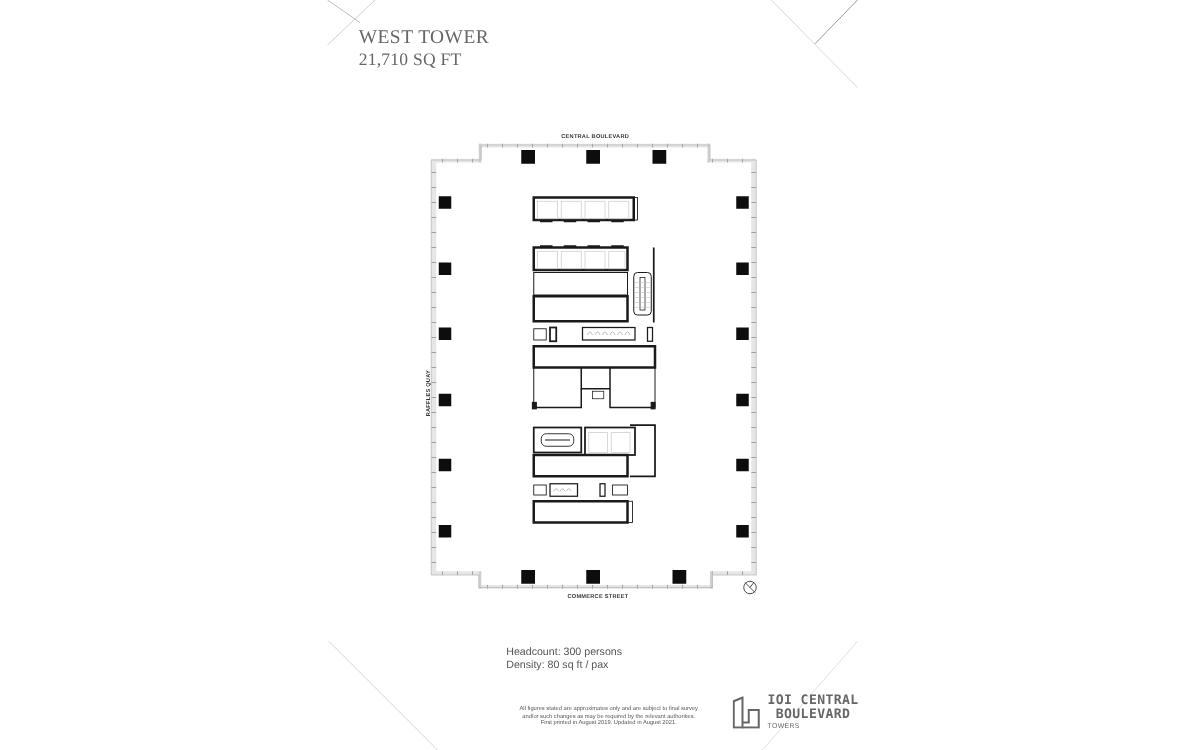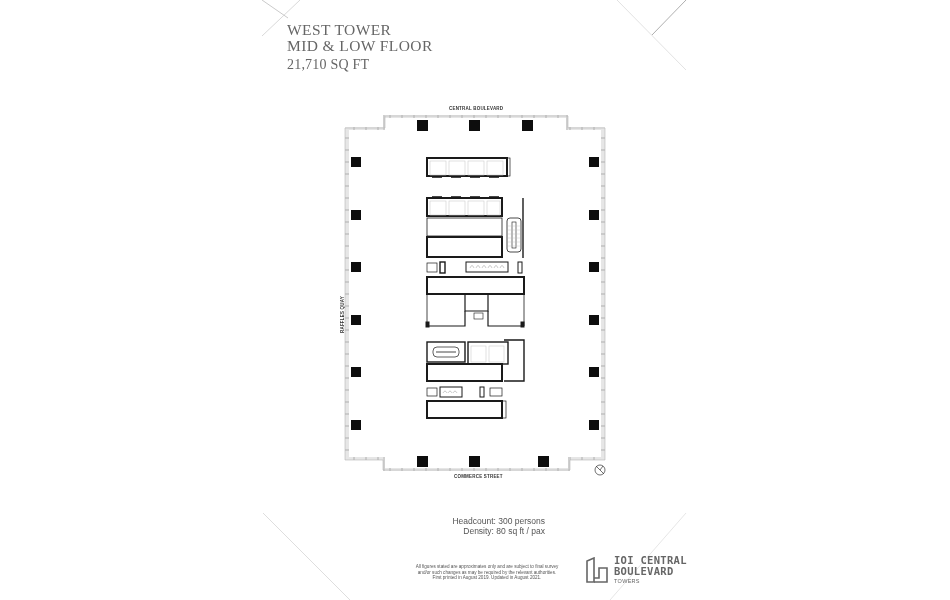--- a/index.html
+++ b/index.html
@@ -6,45 +6,44 @@
   body { width: 950px; height: 600px; position: relative; overflow: hidden; font-family: "Liberation Sans", sans-serif; color: #555; }
   .page { position: absolute; left: 0; top: 0; width: 950px; height: 600px; }
   .deco { position: absolute; left: 0; top: 0; width: 950px; height: 600px; pointer-events: none; }
   .title-block { position: absolute; left: 287px; top: 22px; }
   .title-line { font-family: "Liberation Serif", serif; font-size: 15.5px; letter-spacing: 0.4px; color: #666; line-height: 16px; }
   .area-line { font-family: "Liberation Serif", serif; font-size: 14px; color: #666; margin-top: 3px; letter-spacing: 0.2px; }
   .street { position: absolute; font-size: 4.5px; font-weight: bold; color: #333; letter-spacing: 0.2px; white-space: nowrap; }
   .street-top { left: 449px; top: 106px; }
   .street-bottom { left: 454px; top: 474px; }
   .street-left { left: 324px; top: 312px; transform: rotate(-90deg); transform-origin: center; }
-  .stats { position: absolute; left: 405px; top: 516px; width: 140px; text-align: right; font-size: 8.5px; color: #555; line-height: 10px; }
+  .stats { position: absolute; left: 405px; top: 516px; width: 140px; text-align: left; font-size: 8.5px; color: #555; line-height: 10px; }
   .disclaimer { position: absolute; left: 382px; top: 564px; width: 210px; text-align: center; font-size: 4.6px; color: #555; line-height: 5.6px; }
   .logo { position: absolute; left: 586px; top: 555px; display: flex; align-items: flex-start; }
   .logo-mark { width: 22px; height: 26px; margin-right: 6px; margin-top: 2px; }
   .logo-text { display: flex; flex-direction: column; }
-  .logo-l1, .logo-l2 { font-family: "DejaVu Sans Mono", monospace; font-size: 10.5px; font-weight: bold; color: #666; line-height: 11px; letter-spacing: 0.3px; }
+  .logo-l1, .logo-l2 { font-family: "DejaVu Sans Mono", monospace; font-size: 10.5px; font-weight: bold; color: #666; line-height: 11px; letter-spacing: 0.3px; text-align: center; }
   .logo-l3 { font-family: "Liberation Sans", sans-serif; font-size: 5.5px; color: #666; margin-top: 1px; letter-spacing: 0.3px; }
 </style>
 </head>
 <body>
 
 <div class="page">
 
   <svg class="deco" viewBox="0 0 950 600">
     <line x1="262" y1="0" x2="288" y2="18" stroke="#bdbdbd" stroke-width="0.8"></line>
     <line x1="262" y1="36" x2="300" y2="0" stroke="#cfcfcf" stroke-width="0.8"></line>
     <line x1="617" y1="0" x2="686" y2="70" stroke="#dadada" stroke-width="0.8"></line>
     <line x1="652" y1="35" x2="686" y2="0" stroke="#9a9a9a" stroke-width="0.8"></line>
     <line x1="263" y1="513" x2="350" y2="600" stroke="#d5d5d5" stroke-width="0.8"></line>
     <line x1="610" y1="600" x2="686" y2="513" stroke="#e0e0e0" stroke-width="0.8"></line>
   </svg>
 
   <div class="title-block">
     <div class="title-line">WEST TOWER</div>
-    <div class="title-line">MID &amp; LOW FLOOR</div>
     <div class="area-line">21,710 SQ FT</div>
   </div>
 
   <div class="street street-top">CENTRAL BOULEVARD</div>
   <div class="street street-bottom">COMMERCE STREET</div>
   <div class="street street-left">RAFFLES QUAY</div>
 
   <svg class="deco" viewBox="0 0 950 600">
     <defs>
       <pattern id="ticksH" width="12" height="4" patternUnits="userSpaceOnUse">

